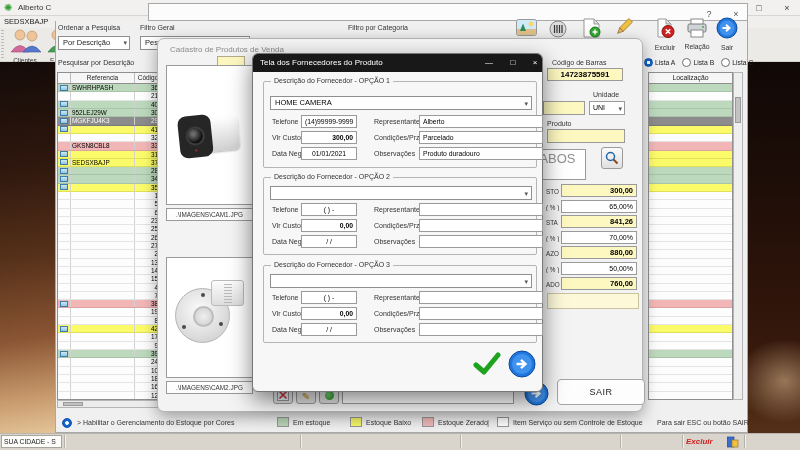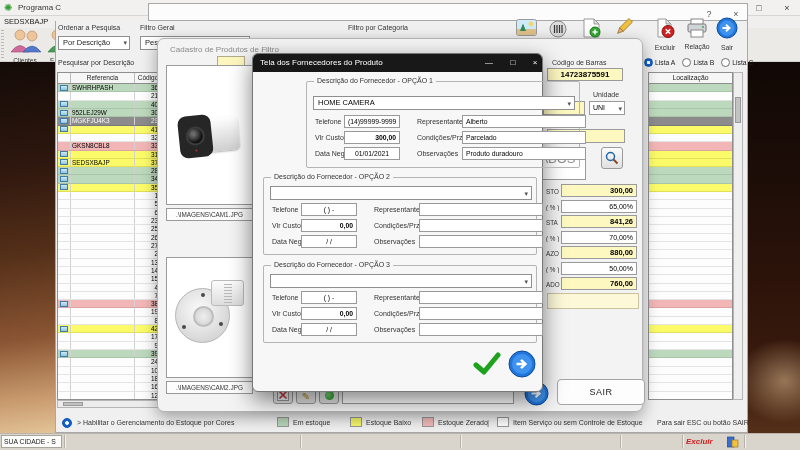--- a/index.html
+++ b/index.html
@@ -126,21 +126,21 @@
   .modal-check { position:absolute; left:220px; top:297px; }
   .modal-next { position:absolute; left:255px; top:296px; }
 </style>
 </head>
 <body>
 
 <div id="screen">
 
   <div class="abs main-titlebar"></div>
   <span class="abs app-icon">✺</span>
-  <span class="abs app-title">Programa C</span>
+  <span class="abs app-title">Alberto C</span>
   <span class="abs win-btn" style="left:752px;">□</span>
   <span class="abs win-btn" style="left:780px;">×</span>
   <div class="abs menubar">
     <span class="abs menu-item">SEDSXBAJP</span>
   </div>
   <div class="abs main-toolbar"></div>
   <div class="abs grip"></div>
   <div class="abs tb-btn" style="left:5px;width:40px;">
     <svg width="34" height="24" viewBox="0 0 34 24">
         <circle cx="12" cy="6" r="5" fill="#eec49a" stroke="#b08858" stroke-width=".6"></circle>
@@ -557,21 +557,21 @@
       </span>
       <span class="lgitem" style="left: 497px;">
         <span class="swatch" style="background: rgb(255, 255, 255);"></span>
         <span class="lglabel">Item Serviço ou sem Controle de Estoque</span>
       </span>
     </div>
   <span class="abs legend-sep">|</span>
   <span class="abs exit-hint">Para sair ESC ou botão SAIR</span>
 
   <div class="abs cad-win">
-    <span class="abs cad-title">Cadastro de Produtos de Filtro</span>
+    <span class="abs cad-title">Cadastro de Produtos de Venda</span>
     <span class="abs mini-yellow"></span>
 
     <div class="abs img-frame" style="top:26px;width:87px;height:140px;">
       <div class="cam1wrap">
         <div class="cam1back"></div>
         <div class="cam1face">
             <div class="cam1lens"></div>
             <div class="cam1dot"></div>
           </div>
       </div>
@@ -651,21 +651,21 @@
   </div>
 
   <div class="abs modal">
     <div class="modal-titlebar">
       <span class="modal-title">Tela dos Fornecedores do Produto</span>
       <span class="modal-btn" style="left:228px;">—</span>
       <span class="modal-btn" style="left:252px;">□</span>
       <span class="modal-btn" style="left:274px;">×</span>
     </div>
     <div class="abs" style="left:0;top:0;width:291px;height:339px;">
-        <div class="gbox" style="top: 27px; height: 87px; margin-left: 43px;">
+        <div class="gbox" style="top: 27px; height: 87px;">
           <span class="gleg">Descrição do Fornecedor - OPÇÃO 1</span>
           <div class="mcombo" style="top: 14px;"><span>HOME CAMERA</span><span class="arr">▾</span></div>
           <span class="mlabel" style="left: 8px; top: 36px;">Telefone</span>
           <div class="mfield ctr" style="left: 37px; top: 33px; width: 56px;">(14)99999-9999</div>
           <span class="mlabel" style="left: 8px; top: 52px;">Vlr Custo</span>
           <div class="mfield num yellowf" style="left: 37px; top: 49px; width: 56px;">300,00</div>
           <span class="mlabel" style="left: 8px; top: 68px;">Data Neg.</span>
           <div class="mfield ctr" style="left: 37px; top: 65px; width: 56px;">01/01/2021</div>
           <span class="mlabel" style="left: 110px; top: 36px;">Representante</span>
           <div class="mfield " style="left: 155px; top: 33px; width: 124px;">Alberto</div>

